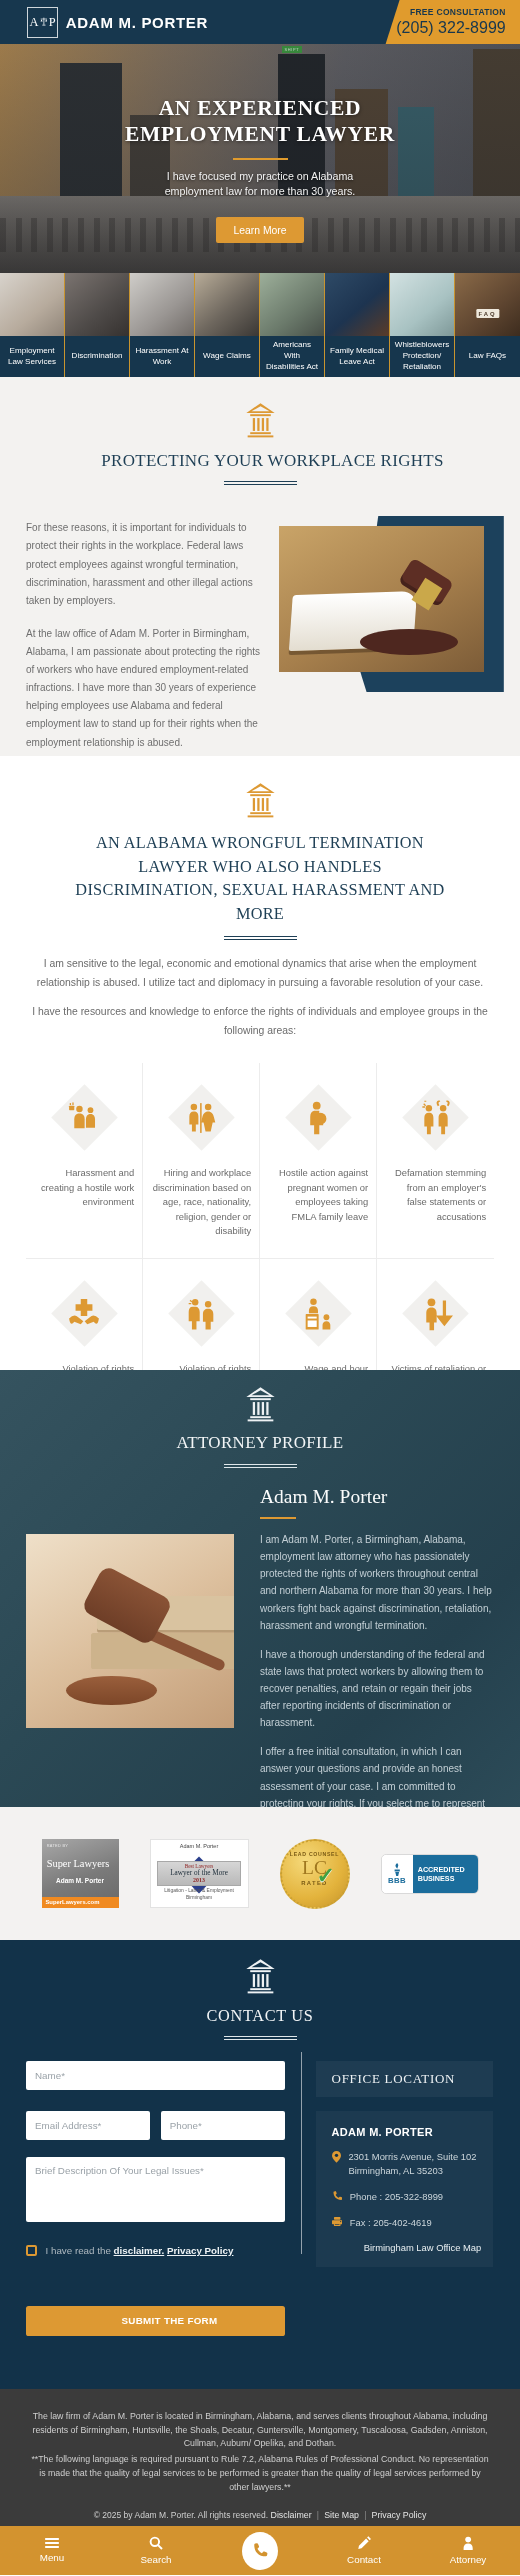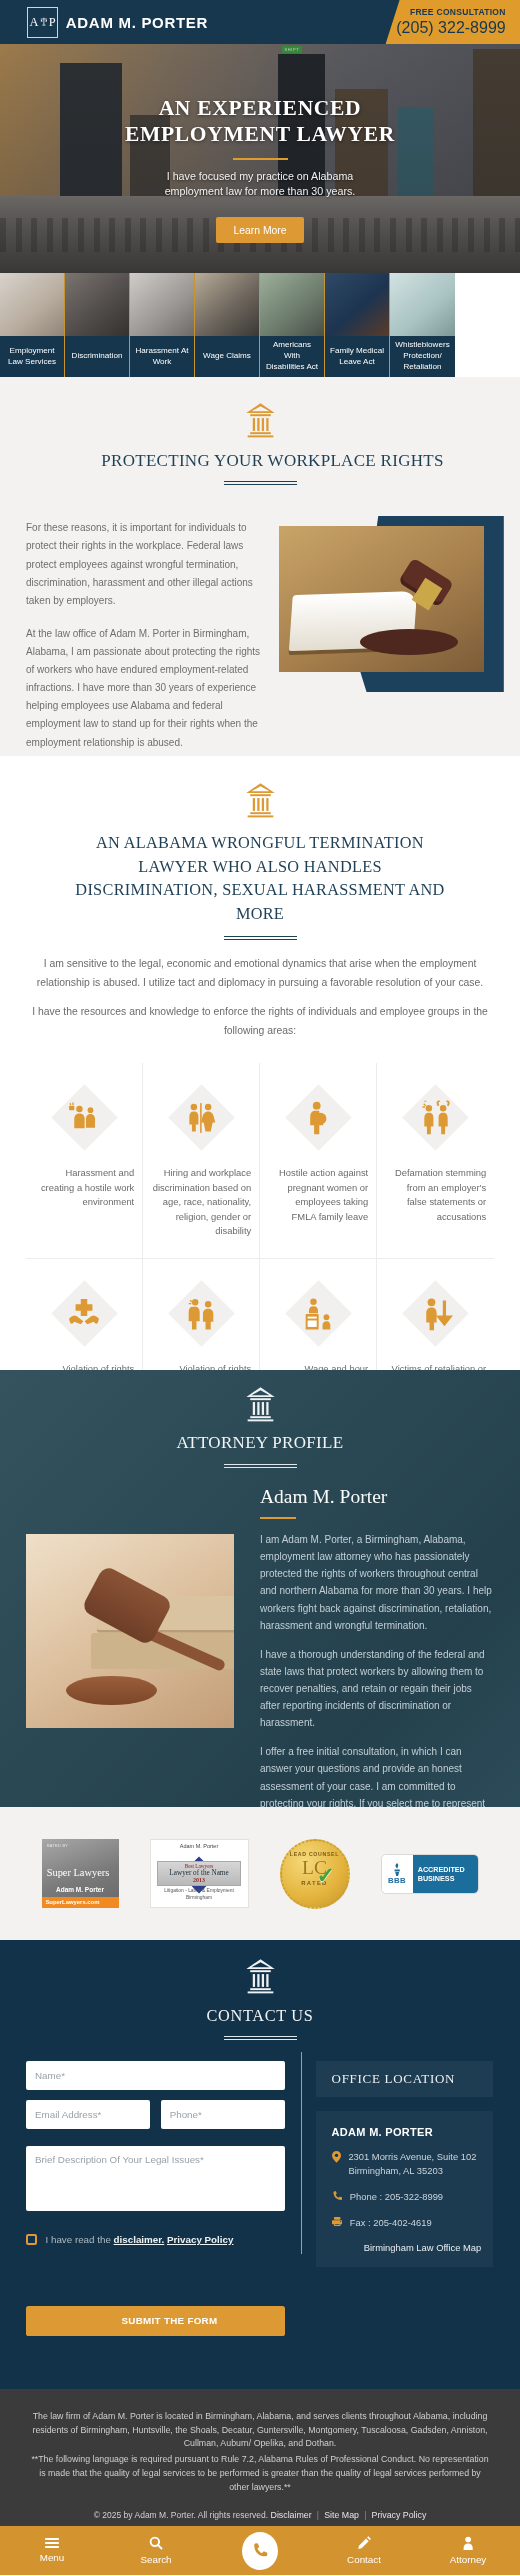--- a/index.html
+++ b/index.html
@@ -95,21 +95,21 @@
   .profile-info { margin-left:26px; }
   .profile-name { font-family:"Liberation Serif", serif; font-size:19.5px; font-weight:normal; color:#fbfcfc; }
   .name-rule { width:36px; height:2.6px; background:#dd9933; margin-top:9px; }
   .profile-info p { color:#c3cfd5; font-size:10px; line-height:1.72; margin-top:11.7px; }
 
   
   .badges { height:133px; background:#f3f2f1; display:flex; align-items:center; justify-content:center; gap:31px; }
   .badge { cursor:pointer; flex:none; }
   .b-sl { width:77px; height:69px; background:linear-gradient(160deg,#a8a8a8,#7a7a7a 55%,#686868); display:flex; flex-direction:column; text-align:left; padding:3.9px 5.2px 0; }
   .b-sl .r { font-size:3.9px; color:#e8e8e8; letter-spacing:0.3px; }
-  .b-sl .t { font-family:"Liberation Serif", serif; font-size:10.4px; color:#fff; margin-top:19px; }
+  .b-sl .t { font-family:"Liberation Serif", serif; font-size:10.4px; color:#fff; margin-top:10px; }
   .b-sl .n { font-size:6.5px; color:#fff; font-weight:bold; margin-top:7.8px; text-align:center; }
   .b-sl .f { margin:auto -5.2px 0; background:#f08a21; color:#fff; font-size:5.9px; font-weight:bold; text-align:left; padding:2.6px 3.9px; }
   .b-bl { width:99px; height:69px; background:#fff; border:0.7px solid #e2e2e2; position:relative; text-align:center; padding-top:3.3px; }
   .b-bl .n { font-size:5.5px; color:#444; }
   .b-bl .dia { position:absolute; left:50%; top:22px; transform:translateX(-50%) rotate(45deg); width:26px; height:26px; background:#2b3f8c; }
   .b-bl .banner { position:absolute; left:6.5px; right:6.5px; top:21px; background:linear-gradient(#d6d6d6,#b9b9b9); border:0.7px solid #a8a8a8; padding:1.3px 0 2px; }
   .b-bl .bl1 { font-family:"Liberation Serif", serif; font-size:5.2px; color:#8c1d1d; }
   .b-bl .bl2 { font-family:"Liberation Serif", serif; font-size:7.2px; color:#20303c; }
   .b-bl .yr { font-family:"Liberation Serif", serif; font-size:5.9px; color:#8c1d1d; font-weight:bold; }
   .b-bl .lit { position:absolute; left:0; right:0; bottom:5.2px; font-size:4.9px; color:#555; line-height:1.5; }
@@ -124,21 +124,21 @@
   .b-bbb .r { flex:1; background:#1b6d9c; color:#fff; display:flex; align-items:center; padding-left:5.2px; font-size:7.2px; font-weight:bold; line-height:1.25; }
 
   
   .contact { height:449px; background:#123249; padding-top:18px; overflow:hidden; position:relative; }
   .contact h2 { color:#f2f5f6; font-family:"Liberation Serif", serif; font-size:16.3px; text-align:center; font-weight:normal; margin-top:11.7px; letter-spacing:0.7px; }
   .contact .hr2 { border-color:#dfe7ea; }
   .contact-cols { display:flex; padding:0 26px; margin-top:21px; }
   .cform { width:259px; }
   .cform input, .cform textarea { width:100%; background:#fff; border:none; border-radius:2px; font-family:"Liberation Sans", sans-serif; font-size:9.8px; color:#333; padding:0 9px; height:29px; outline:none; }
   .cform input::placeholder, .cform textarea::placeholder { color:#9aa2a8; }
-  .frow { display:flex; gap:10.4px; margin-top:10px; }
+  .frow { display:flex; gap:10.4px; margin-top:21px; }
   .cform textarea { margin-top:17px; height:65px; padding-top:8.5px; resize:none; }
   .agree { display:flex; align-items:center; gap:8.5px; margin-top:21px; }
   .cb { width:11px; height:11px; border:2px solid #dd9933; border-radius:2px; flex:none; cursor:pointer; }
   .agree-label { color:#aeb9c0; font-size:9.8px; }
   .agree-label a { color:#eef3f5; text-decoration:underline; font-weight:bold; cursor:pointer; }
   .vline { position:absolute; left:301px; top:112px; width:0.7px; height:202px; background:rgba(255,255,255,.55); }
   .office { margin-left:31px; width:177px; }
   .office-title { background:rgba(255,255,255,.05); padding:9.8px 0 9.8px 15.6px; color:#eef2f4; font-family:"Liberation Serif", serif; font-size:13px; letter-spacing:0.7px; }
   .office-card { margin-top:14.3px; background:rgba(255,255,255,.045); padding:15.6px 11.7px 14.3px 15.6px; }
   .office-name { color:#fff; font-size:11px; font-weight:bold; letter-spacing:0.3px; }
@@ -237,20 +237,26 @@
         <div class="tile-img"></div>
         <div class="tile-label">Americans With Disabilities Act</div>
       </div>
     <div class="tile">
         <div class="tile-img"></div>
         <div class="tile-label">Family Medical Leave Act</div>
       </div>
     <div class="tile">
         <div class="tile-img"></div>
         <div class="tile-label">Whistleblowers Protection/ Retaliation</div>
+      </div>
+    <div class="tile">
+        <div class="tile-img">
+          <span class="dice">FAQ</span>
+        </div>
+        <div class="tile-label">Law FAQs</div>
       </div>
   </div>
 
   <div class="intro">
     <span class="sec-icon gold" style="width:35px;">
       <svg width="35" height="36" viewBox="0 0 54 56" style="display:block;margin:0 auto;" fill="#dd9933">
           <path d="M27 2 L49 17 H5 Z M27 6.5 L41 14.5 H13 Z" fill-rule="evenodd"></path>
           <rect x="11" y="19" width="32" height="3"></rect>
           <rect x="15" y="25" width="3.5" height="20"></rect>
           <rect x="22" y="25" width="3.5" height="20"></rect>
@@ -444,21 +450,21 @@
       <div class="r">RATED BY</div>
       <div class="t">Super Lawyers</div>
       <div class="n">Adam M. Porter</div>
       <div class="f">SuperLawyers.com</div>
     </div>
     <div class="badge b-bl">
       <div class="n">Adam M. Porter</div>
       <div class="dia"></div>
       <div class="banner">
         <div class="bl1">Best Lawyers</div>
-        <div class="bl2">Lawyer of the Name</div>
+        <div class="bl2">Lawyer of the More</div>
         <div class="yr">2013</div>
       </div>
       <div class="lit"><span>Litigation - Labor &amp; Employment</span><br><span>Birmingham</span></div>
     </div>
     <div class="badge b-lc">
       <div class="a1">LEAD COUNSEL</div>
       <div class="lc">LC</div>
       <div class="chk">✓</div>
       <div class="a2">RATED</div>
     </div>

